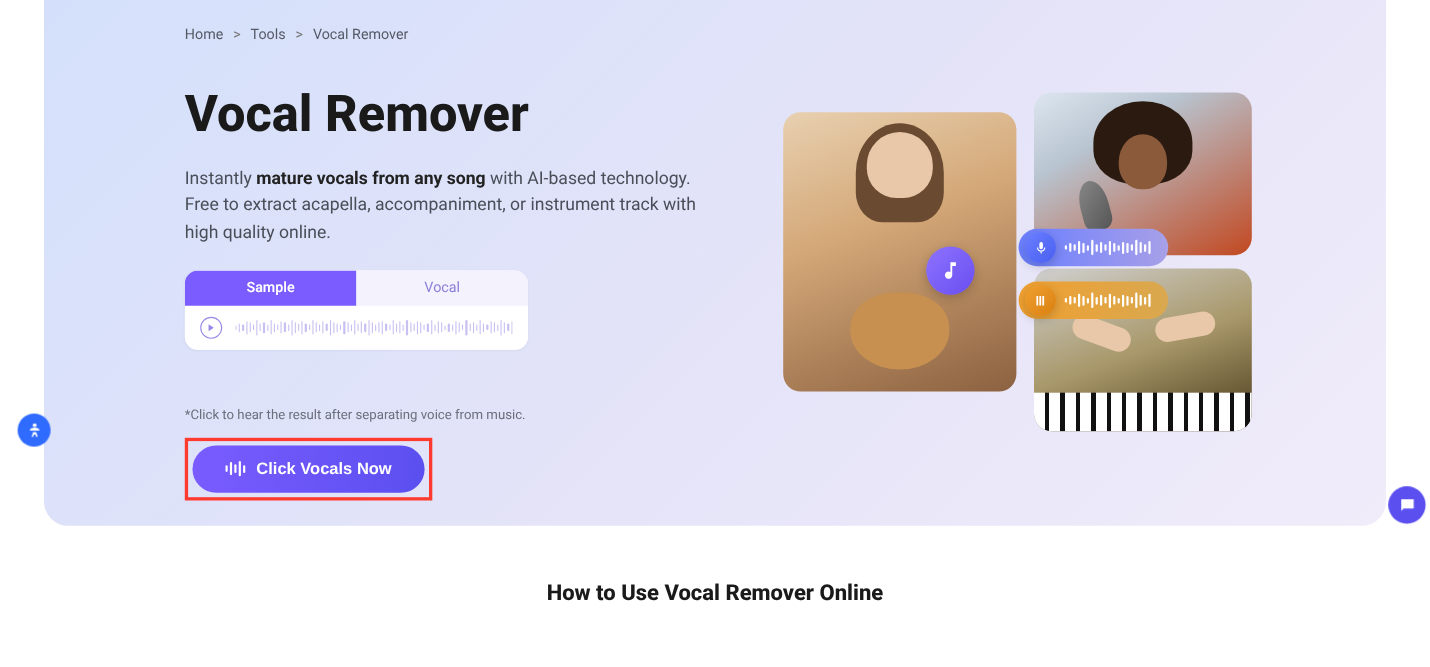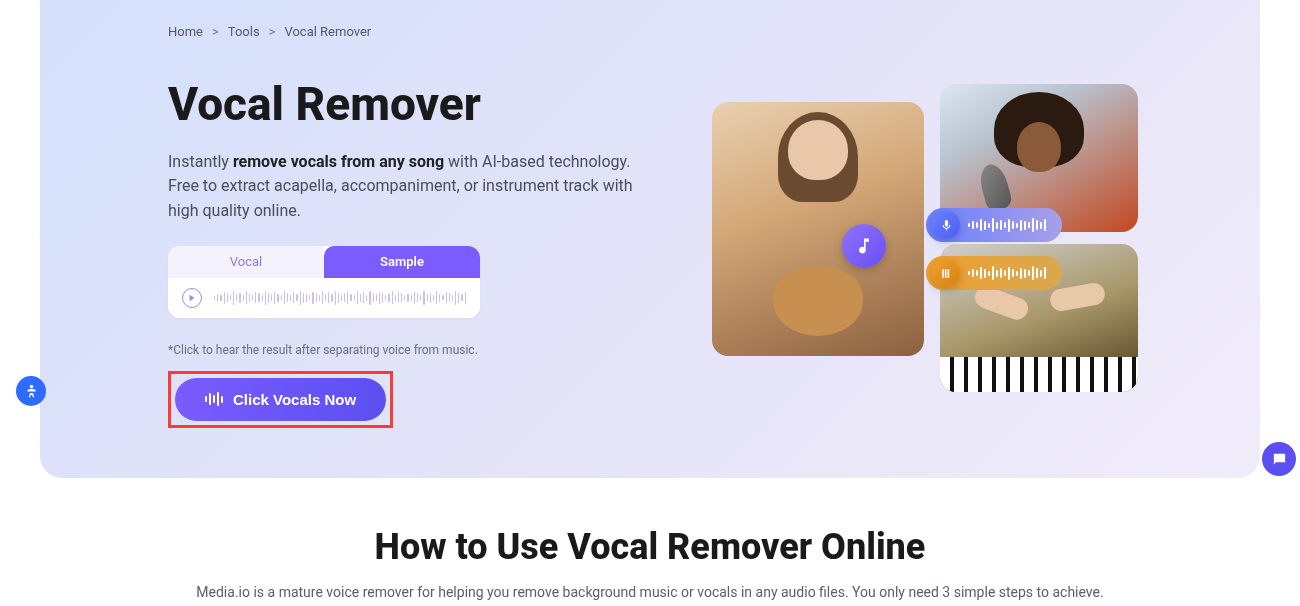--- a/index.html
+++ b/index.html
@@ -94,21 +94,21 @@
     }
     .wave-bars span {
       width: 1.5px;
       background: #c9bff0;
       border-radius: 1px;
       display: inline-block;
     }
     .hint-text {
       font-size: 12px;
       color: #6a6f7b;
-      margin-top: 25px;
+      margin-top: 52px;
     }
     .cta-wrap {
       margin-top: 14px;
       border: 3px solid #ff3b30;
       display: inline-block;
       padding: 4px;
     }
     .cta-button {
       background: linear-gradient(95deg, #7a5cff 0%, #5b4ff0 100%);
       color: #fff;
@@ -205,21 +205,21 @@
       border-radius: 50%;
       background: #5b4ff0;
       display: flex; align-items: center; justify-content: center;
       cursor: pointer;
     }
     .howto {
       text-align: center;
       padding: 48px 80px 20px;
     }
     .howto h2 {
-      font-size: 36px;
+      font-size: 20px;
       font-weight: 800;
       color: #1a1a1a;
       margin-bottom: 16px;
     }
     .howto p {
       font-size: 14px;
       color: #5a5f6b;
     }
     
     .person-guitar {
@@ -246,27 +246,27 @@
     <span class="sep">&gt;</span>
     <span class="crumb">Tools</span>
     <span class="sep">&gt;</span>
     <span class="crumb">Vocal Remover</span>
   </nav>
 
   <div class="content-row">
     <div class="left-col">
       <h1 class="page-title">Vocal Remover</h1>
       <p class="description">
-        <span>Instantly </span><span class="bold">remove vocals from any song</span><span> with AI-based technology. Free to extract acapella, accompaniment, or instrument track with high quality online.</span>
+        <span>Instantly </span><span class="bold">mature vocals from any song</span><span> with AI-based technology. Free to extract acapella, accompaniment, or instrument track with high quality online.</span>
       </p>
 
       <div class="tabs-player">
         <div class="tabs-row">
+          <div class="tab active">Sample</div>
           <div class="tab">Vocal</div>
-          <div class="tab active">Sample</div>
         </div>
         <div class="player-row">
           <div class="play-btn">
             <svg viewBox="0 0 10 10">
                 <path d="M2 1 L8 5 L2 9 Z" fill="#9a88e8"></path>
               </svg>
           </div>
           <div class="wave-bars" id="wave-main">
               <span style="height: 4px;"></span>
               <span style="height: 8px;"></span>
@@ -446,21 +446,20 @@
           <span style="height: 10px;"></span>
           <span style="height: 7px;"></span>
           <span style="height: 12px;"></span>
         </div>
     </div>
   </div>
 </div>
 
 <section class="howto">
   <h2>How to Use Vocal Remover Online</h2>
-  <p>Media.io is a mature voice remover for helping you remove background music or vocals in any audio files. You only need 3 simple steps to achieve.</p>
 </section>
 
 <div class="float-left">
   <svg width="17" height="17" viewBox="0 0 24 24" fill="#fff">
       <circle cx="12" cy="5" r="2.5"></circle>
       <path d="M12 8c-2 0-6 1-6 3v1h12v-1c0-2-4-3-6-3zm-2 6l-2 6h2l1-3h2l1 3h2l-2-6H10z"></path>
     </svg>
 </div>
 <div class="float-right">
   <svg width="17" height="17" viewBox="0 0 24 24" fill="#fff">

